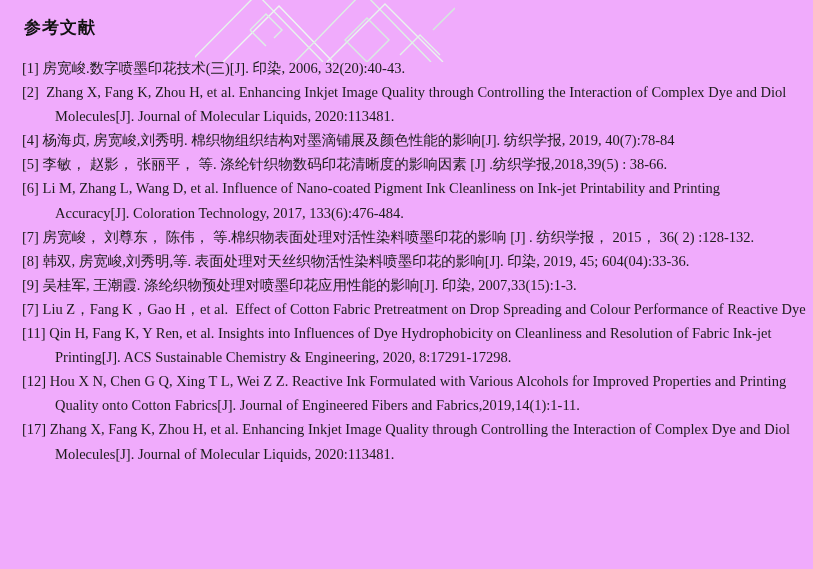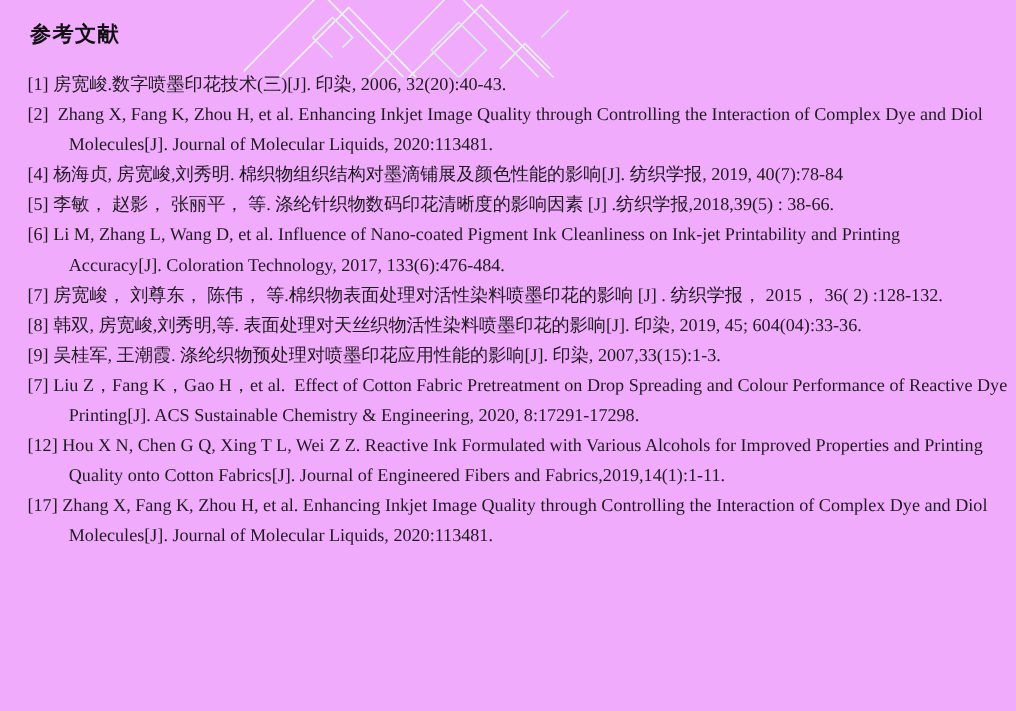--- a/index.html
+++ b/index.html
@@ -97,20 +97,21 @@
       <div class="ref">
         <div class="ref-line"><span class="ref-id">[8]</span><span class="ref-text"> 韩双, 房宽峻,刘秀明,等. 表面处理对天丝织物活性染料喷墨印花的影响[J]. 印染, 2019, 45; 604(04):33-36.</span></div>
       </div>
       <div class="ref">
         <div class="ref-line"><span class="ref-id">[9]</span><span class="ref-text"> 吴桂军, 王潮霞. 涤纶织物预处理对喷墨印花应用性能的影响[J]. 印染, 2007,33(15):1-3.</span></div>
       </div>
       <div class="ref">
         <div class="ref-line"><span class="ref-id">[7]</span><span class="ref-text"> Liu Z，Fang K，Gao H，et al.  Effect of Cotton Fabric Pretreatment on Drop Spreading and Colour Performance of Reactive Dye</span></div>
       </div>
       <div class="ref">
+        <div class="ref-line"><span class="ref-id">[11]</span><span class="ref-text"> Qin H, Fang K, Y Ren, et al. Insights into Influences of Dye Hydrophobicity on Cleanliness and Resolution of Fabric Ink-jet</span></div>
         <div class="ref-line cont">Printing[J]. ACS Sustainable Chemistry &amp; Engineering, 2020, 8:17291-17298.</div>
       </div>
       <div class="ref">
         <div class="ref-line"><span class="ref-id">[12]</span><span class="ref-text"> Hou X N, Chen G Q, Xing T L, Wei Z Z. Reactive Ink Formulated with Various Alcohols for Improved Properties and Printing</span></div>
         <div class="ref-line cont">Quality onto Cotton Fabrics[J]. Journal of Engineered Fibers and Fabrics,2019,14(1):1-11.</div>
       </div>
       <div class="ref">
         <div class="ref-line"><span class="ref-id">[17]</span><span class="ref-text"> Zhang X, Fang K, Zhou H, et al. Enhancing Inkjet Image Quality through Controlling the Interaction of Complex Dye and Diol</span></div>
         <div class="ref-line cont">Molecules[J]. Journal of Molecular Liquids, 2020:113481.</div>
       </div>

